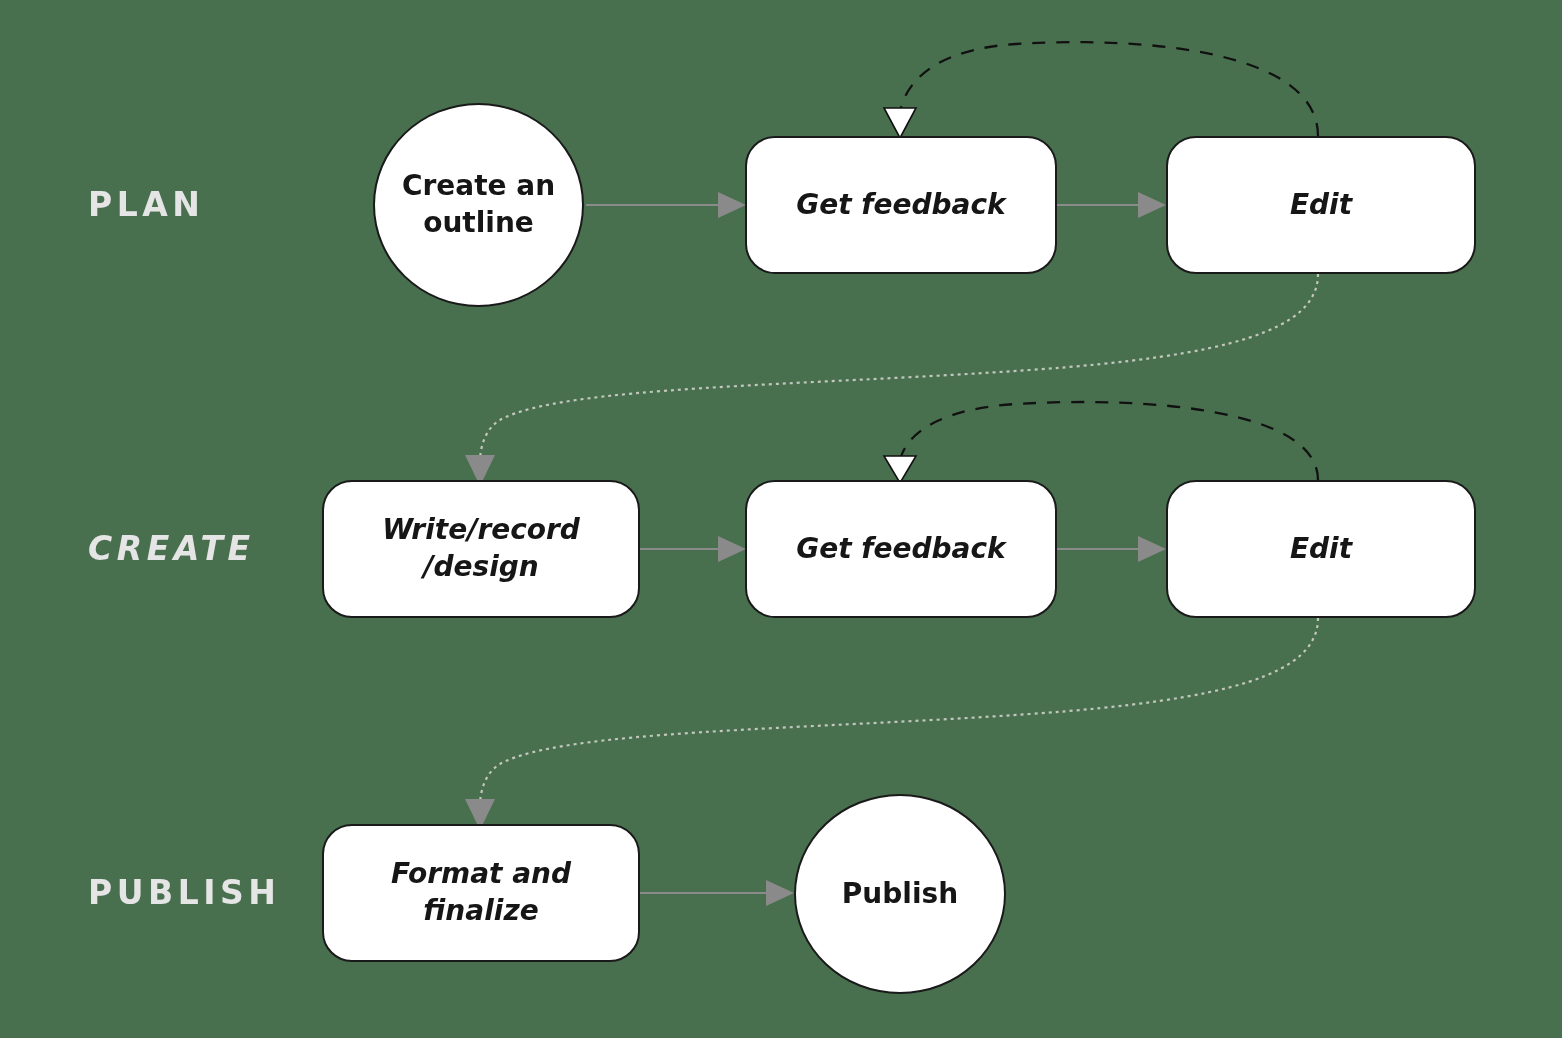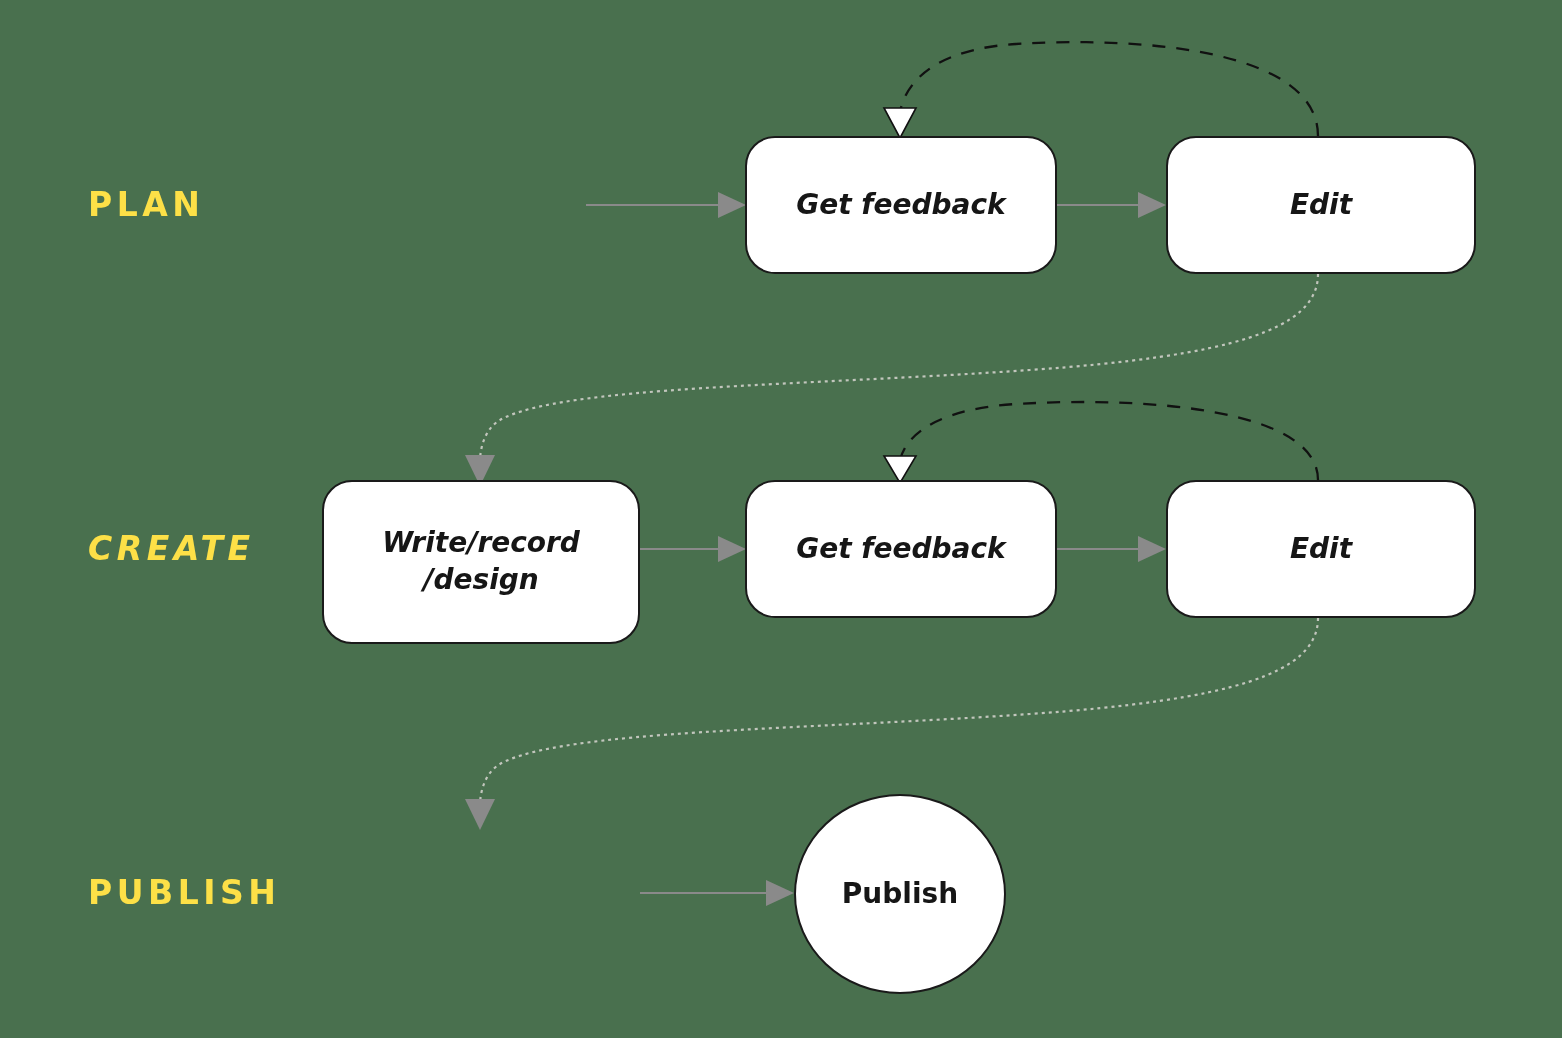--- a/index.html
+++ b/index.html
@@ -18,21 +18,21 @@
   #edges {
     position: absolute;
     left: 0;
     top: 0;
     width: 1562px;
     height: 1038px;
     pointer-events: none;
   }
   .stage-label {
     position: absolute;
-    color: #fde047;
+    color: #e5e5e5;
     font-family: "DejaVu Sans", sans-serif;
     font-size: 33px;
     font-weight: 700;
     letter-spacing: 4.5px;
     white-space: nowrap;
     line-height: 1;
   }
   .node {
     position: absolute;
     background: #ffffff;
@@ -103,39 +103,45 @@
       <polygon points="766,880 794,893 766,906" fill="#8a8a8a"></polygon>
     </g>
   </svg>
 
   <div class="stage-label" style="left:88px; top:188px;">PLAN</div>
 
   <div class="stage-label" style="left:88px; top:532px;font-style:italic;">CREATE</div>
 
   <div class="stage-label" style="left:88px; top:876px;">PUBLISH</div>
 
+  <div class="node circle" style="left:373px; top:103px; width:211px; height:204px;">
+    <span class="node-text">Create an<br>outline</span>
+  </div>
 
   <div class="node rounded" style="left:745px; top:136px; width:312px; height:138px;">
     <span class="node-text">Get feedback</span>
   </div>
 
   <div class="node rounded" style="left:1166px; top:136px; width:310px; height:138px;">
     <span class="node-text">Edit</span>
   </div>
 
-  <div class="node rounded" style="left:322px; top:480px; width:318px; height:164px;">
+  <div class="node rounded" style="left:322px; top:480px; width:318px; height:138px;">
     <span class="node-text">Write/record<br>/design</span>
   </div>
 
   <div class="node rounded" style="left:745px; top:480px; width:312px; height:138px;">
     <span class="node-text">Get feedback</span>
   </div>
 
   <div class="node rounded" style="left:1166px; top:480px; width:310px; height:138px;">
     <span class="node-text">Edit</span>
   </div>
 
+  <div class="node rounded" style="left:322px; top:824px; width:318px; height:138px;">
+    <span class="node-text">Format and<br>finalize</span>
+  </div>
 
   <div class="node circle" style="left:794px; top:794px; width:212px; height:200px;">
     <span class="node-text">Publish</span>
   </div>
 
 </div>
 
 </body></html>

